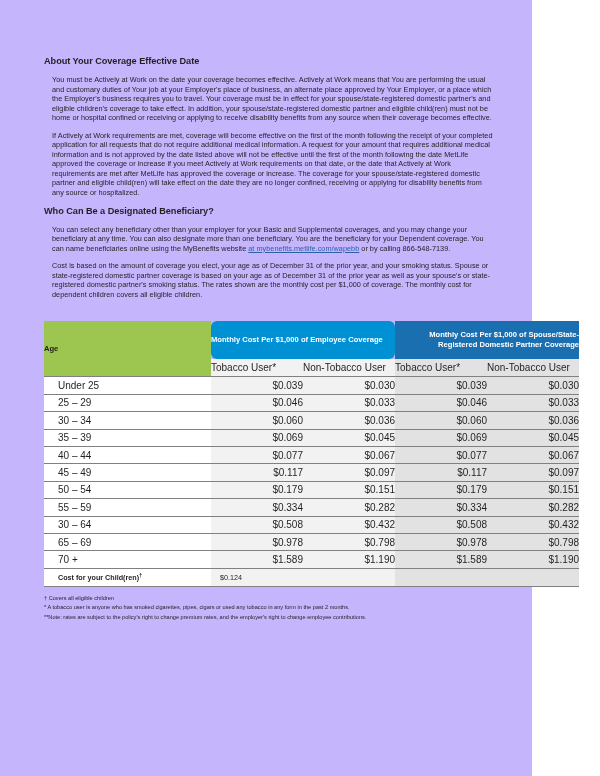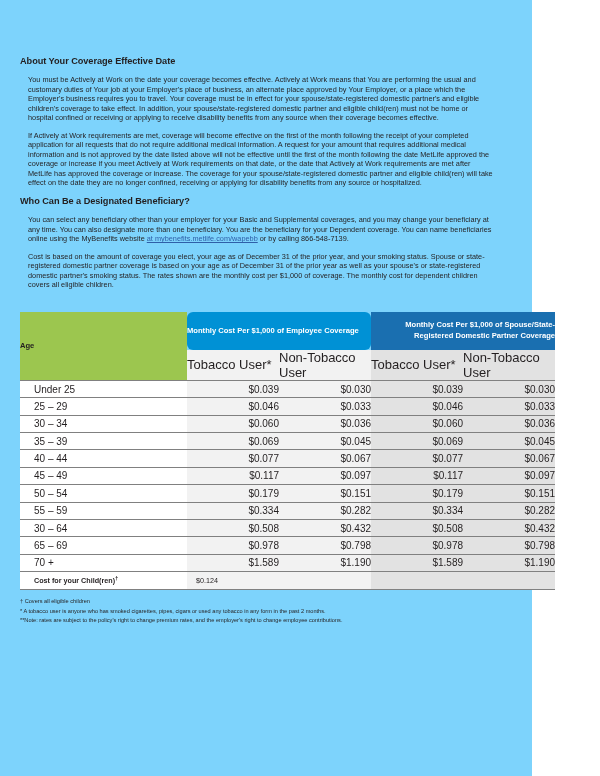--- a/index.html
+++ b/index.html
@@ -12,22 +12,22 @@
     height: 776px;
     font-family: "Liberation Sans", sans-serif;
     color: #231f20;
     -webkit-font-smoothing: antialiased;
   }
   .page {
     position: relative;
     width: 532px;
     height: 776px;
     box-sizing: border-box;
-    padding: 56px 31px 0 20px;
-    background: #7dd3fc;
+    padding: 56px 31px 0 44px;
+    background: #c4b5fd;
   }
   h2.section-heading {
     font-size: 9.2px;
     line-height: 11px;
     font-weight: bold;
     margin: 0 0 2px 0;
     letter-spacing: -0.05px;
     color: #231f20;
   }
   p.body-text {
@@ -88,21 +88,21 @@
     background: #1a6fb0;
     color: #ffffff;
     font-size: 7.6px;
     font-weight: bold;
     text-align: right;
     line-height: 10.5px;
     padding: 0 8px 0 9px;
     height: 38px;
   }
   td.sub-lbl {
-    font-size: 13px;
+    font-size: 10px;
     color: #231f20;
     height: 17px;
     padding-left: 9px;
     background: #f2f2f2;
     margin-left: 29px;
   }
   td.sub-lbl.shade { background: #e2e2e2; }
 
   tr.data-row td {
     height: 16.4px;

